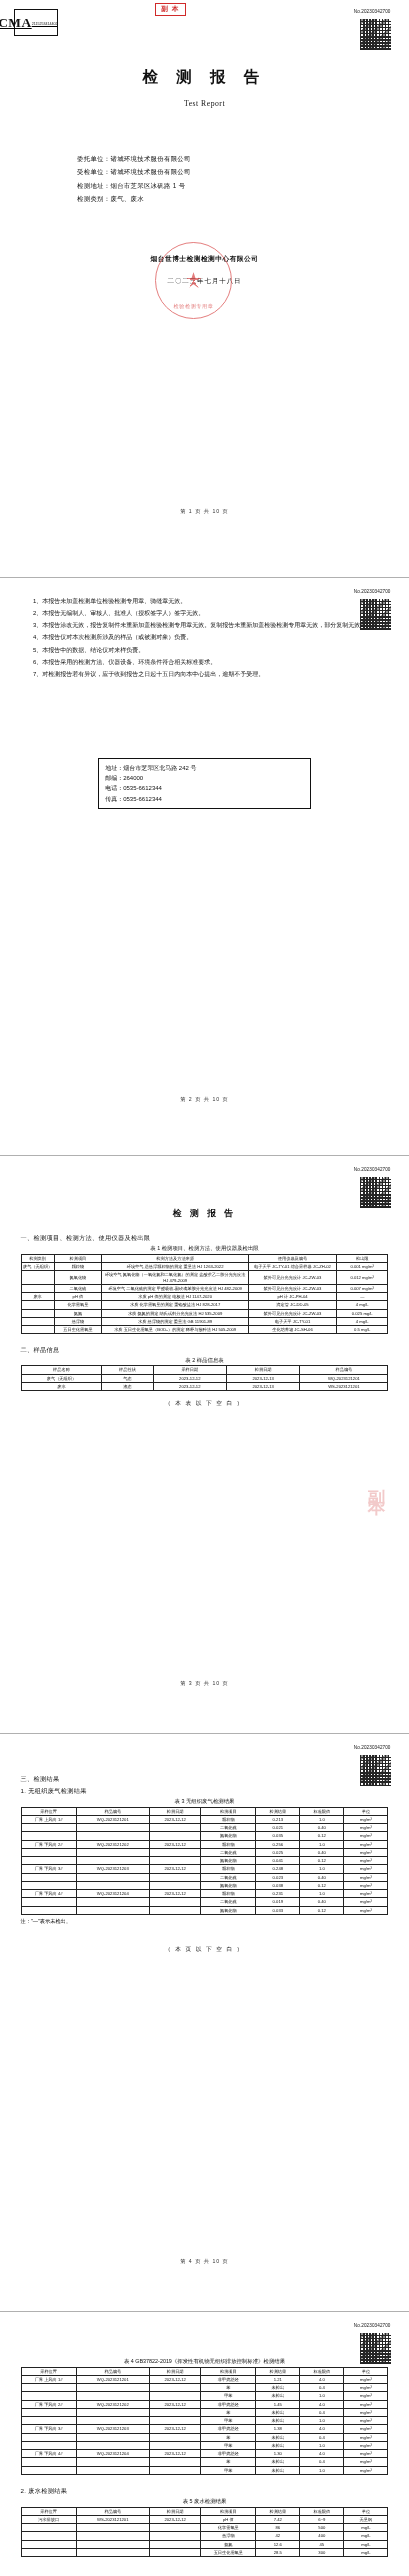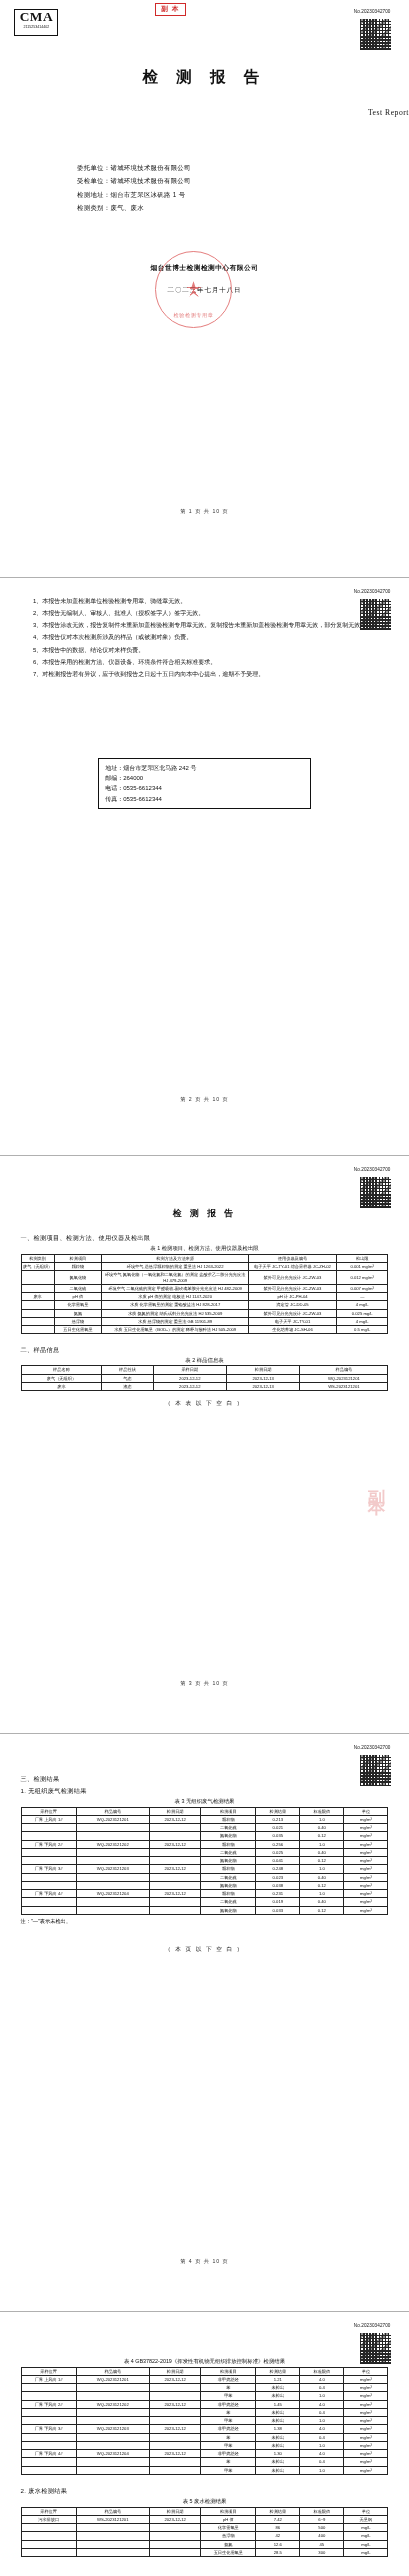--- a/index.html
+++ b/index.html
@@ -38,21 +38,21 @@
     font-weight: bold;
     padding: 1px 5.2px;
     letter-spacing: 1px;
   }
   
   .cma {
     position:absolute;
     left: 14.4px; top: 9.3px;
     width: 44px; height: 27px;
     border: 0.8px solid #111;
-    display:flex; flex-direction:column; align-items:center; justify-content:flex-start;
+    display:flex; align-items:center; justify-content:flex-end;text-decoration:underline;
   }
   .cma .big {
     font-family:"Liberation Serif", serif;
     font-size: 13.4px; font-weight:bold; letter-spacing:0.5px; line-height:1;
     color:#111;
   }
   .cma .num { font-size: 3.6px; margin-top:1.5px; letter-spacing:0; color:#111; }
 
   .qr {
     position:absolute;
@@ -73,25 +73,25 @@
 
   .title-cn {
     text-align:center;
     font-family:"Liberation Serif", serif;
     font-size: 15.5px;
     font-weight: bold;
     letter-spacing: 7.2px;
     color:#111;
   }
   .title-en {
-    text-align:right;
+    text-align:center;
     font-family:"Liberation Serif", serif;
     font-size: 7.7px;
     letter-spacing: 0.5px;
-    margin-top: 20px;
+    margin-top: 11px;
     color:#111;
   }
   .sec-title {
     text-align:center;
     font-size: 8.8px;
     font-weight:bold;
     letter-spacing: 3.1px;
     color:#111;
     font-family:"Liberation Serif", serif;
   }

